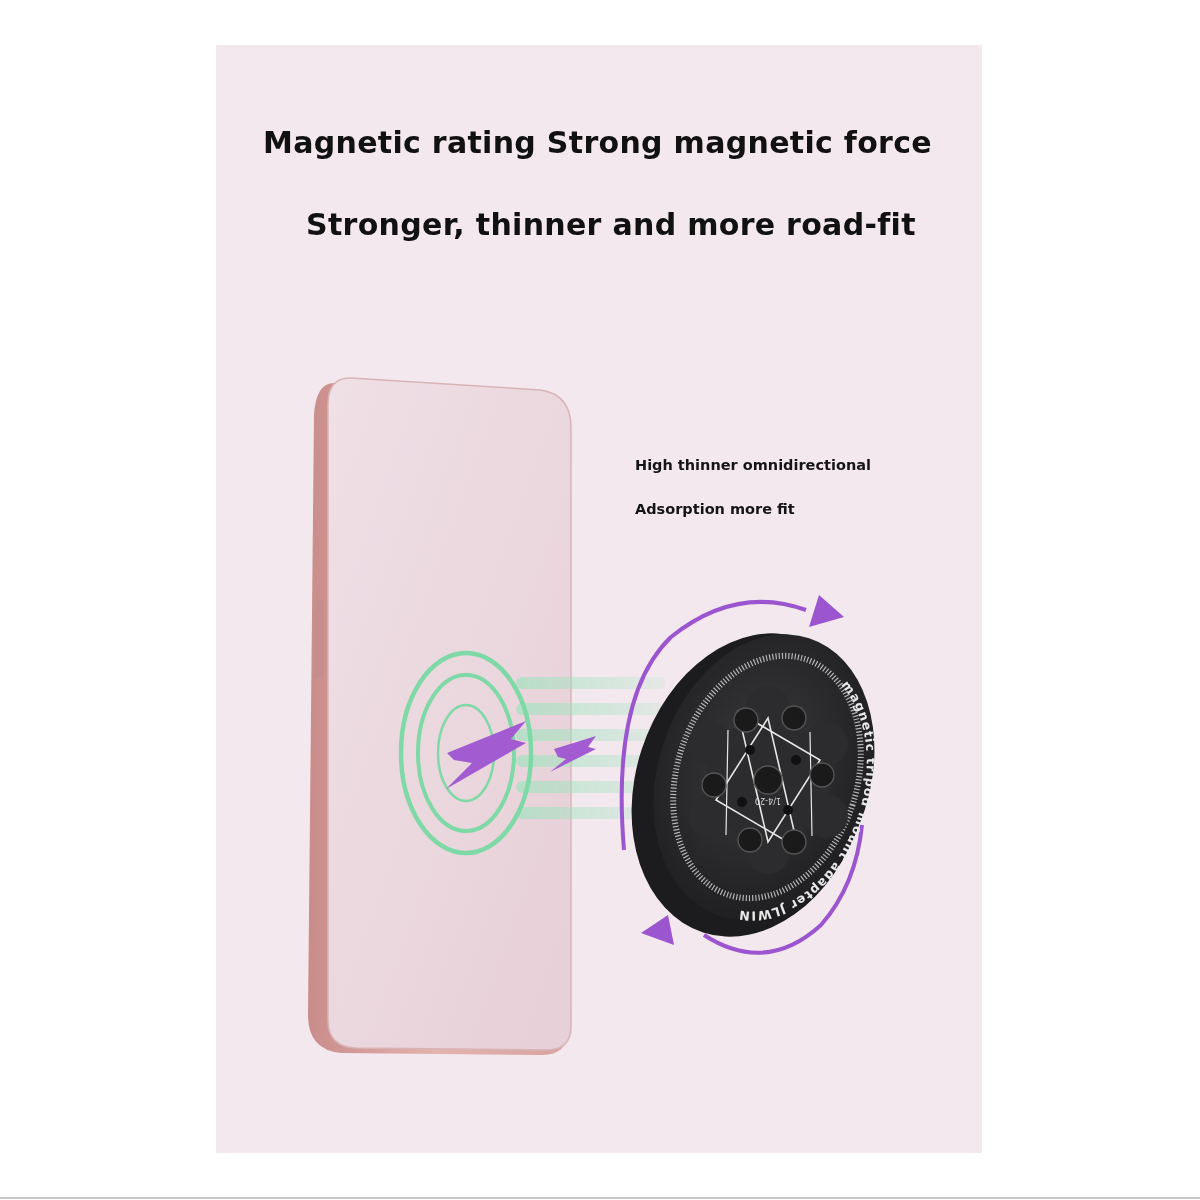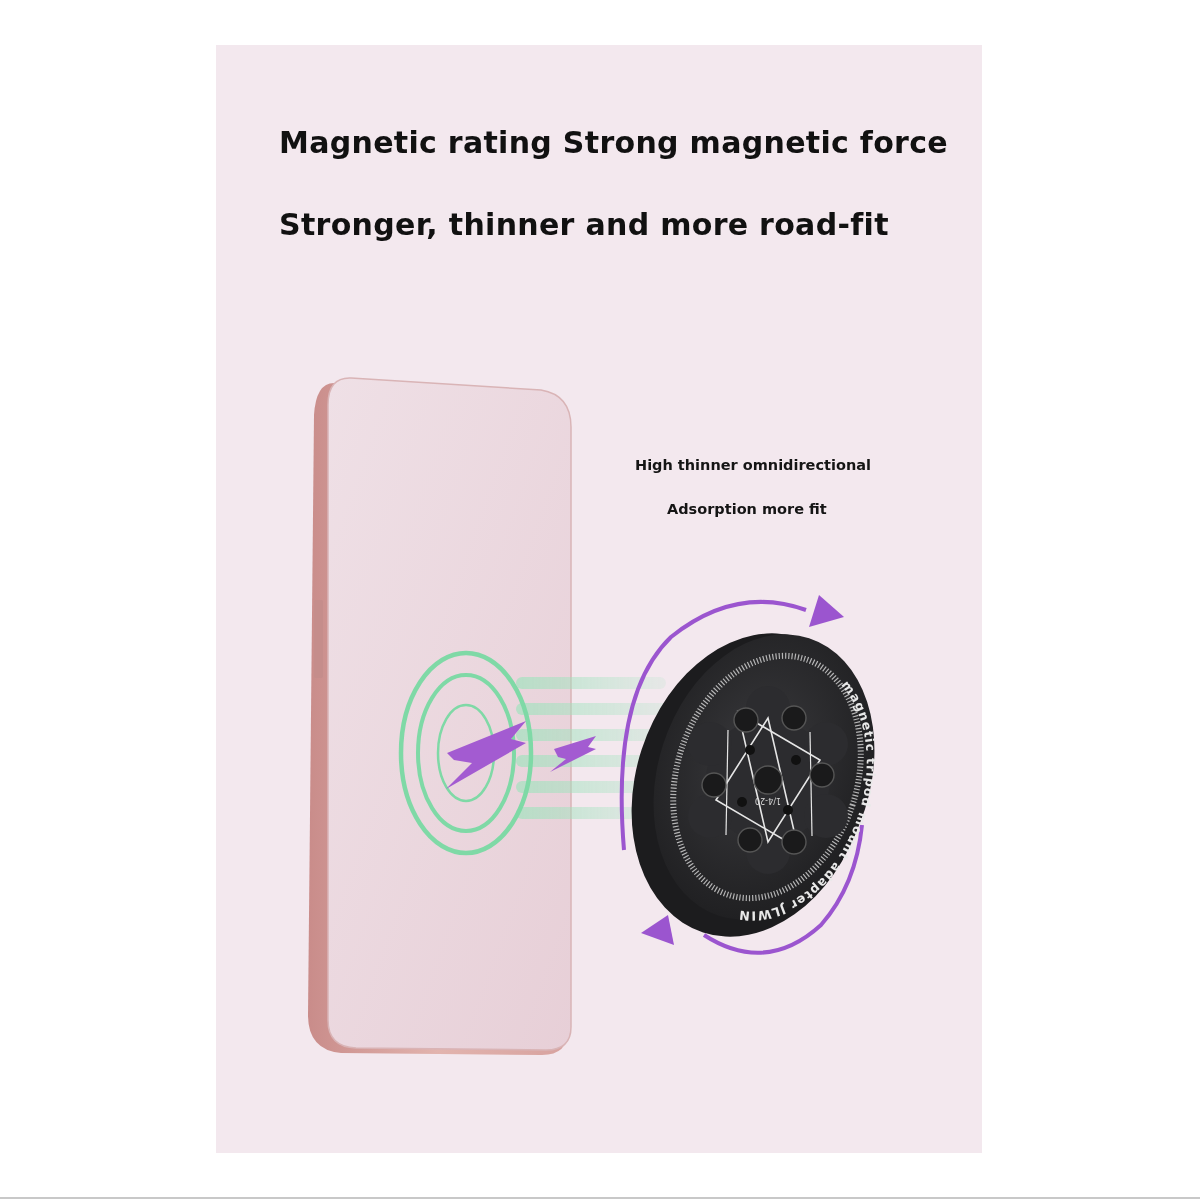--- a/index.html
+++ b/index.html
@@ -1,24 +1,24 @@
 <!DOCTYPE html>
 <html><head>
 <meta charset="utf-8">
 <style>
   html, body { margin: 0; padding: 0; }
   body { width: 1200px; height: 1200px; background: #ffffff; position: relative; overflow: hidden; font-family: "Liberation Sans", sans-serif; }
   .bottom-line { position: absolute; left: 0; top: 1197px; width: 1200px; height: 2px; background: #c8c8c8; }
   .panel { position: absolute; left: 216px; top: 45px; width: 766px; height: 1108px; background: #f3e8ee; overflow: hidden; }
-  .headline { position: absolute; left: 63px; font-weight: bold; font-size: 30px; color: #111; letter-spacing: 0.3px; white-space: nowrap; font-family: "DejaVu Sans", sans-serif; }
+  .headline { position: absolute; left: 47px; font-weight: bold; font-size: 30px; color: #111; letter-spacing: 0.3px; white-space: nowrap; font-family: "DejaVu Sans", sans-serif; }
   .headline.h1 { top: 80px; }
-  .headline.h2 { top: 162px; }
+  .headline.h2 { top: 162px; margin-left: 43px; }
   .caption { position: absolute; left: 419px; font-weight: bold; font-size: 14.5px; color: #151515; white-space: nowrap; font-family: "DejaVu Sans", sans-serif; }
   .caption.c1 { top: 412px; }
-  .caption.c2 { top: 456px; margin-left: 32px; }
+  .caption.c2 { top: 456px; }
   .scene { position: absolute; left: 0; top: 0; width: 766px; height: 1108px; }
 </style>
 </head>
 <body>
 
 <div class="panel">
   <div class="headline h1">Magnetic rating Strong magnetic force</div>
   <div class="headline h2">Stronger, thinner and more road-fit</div>
   <div class="caption c1">High thinner omnidirectional</div>
   <div class="caption c2">Adsorption more fit</div>

